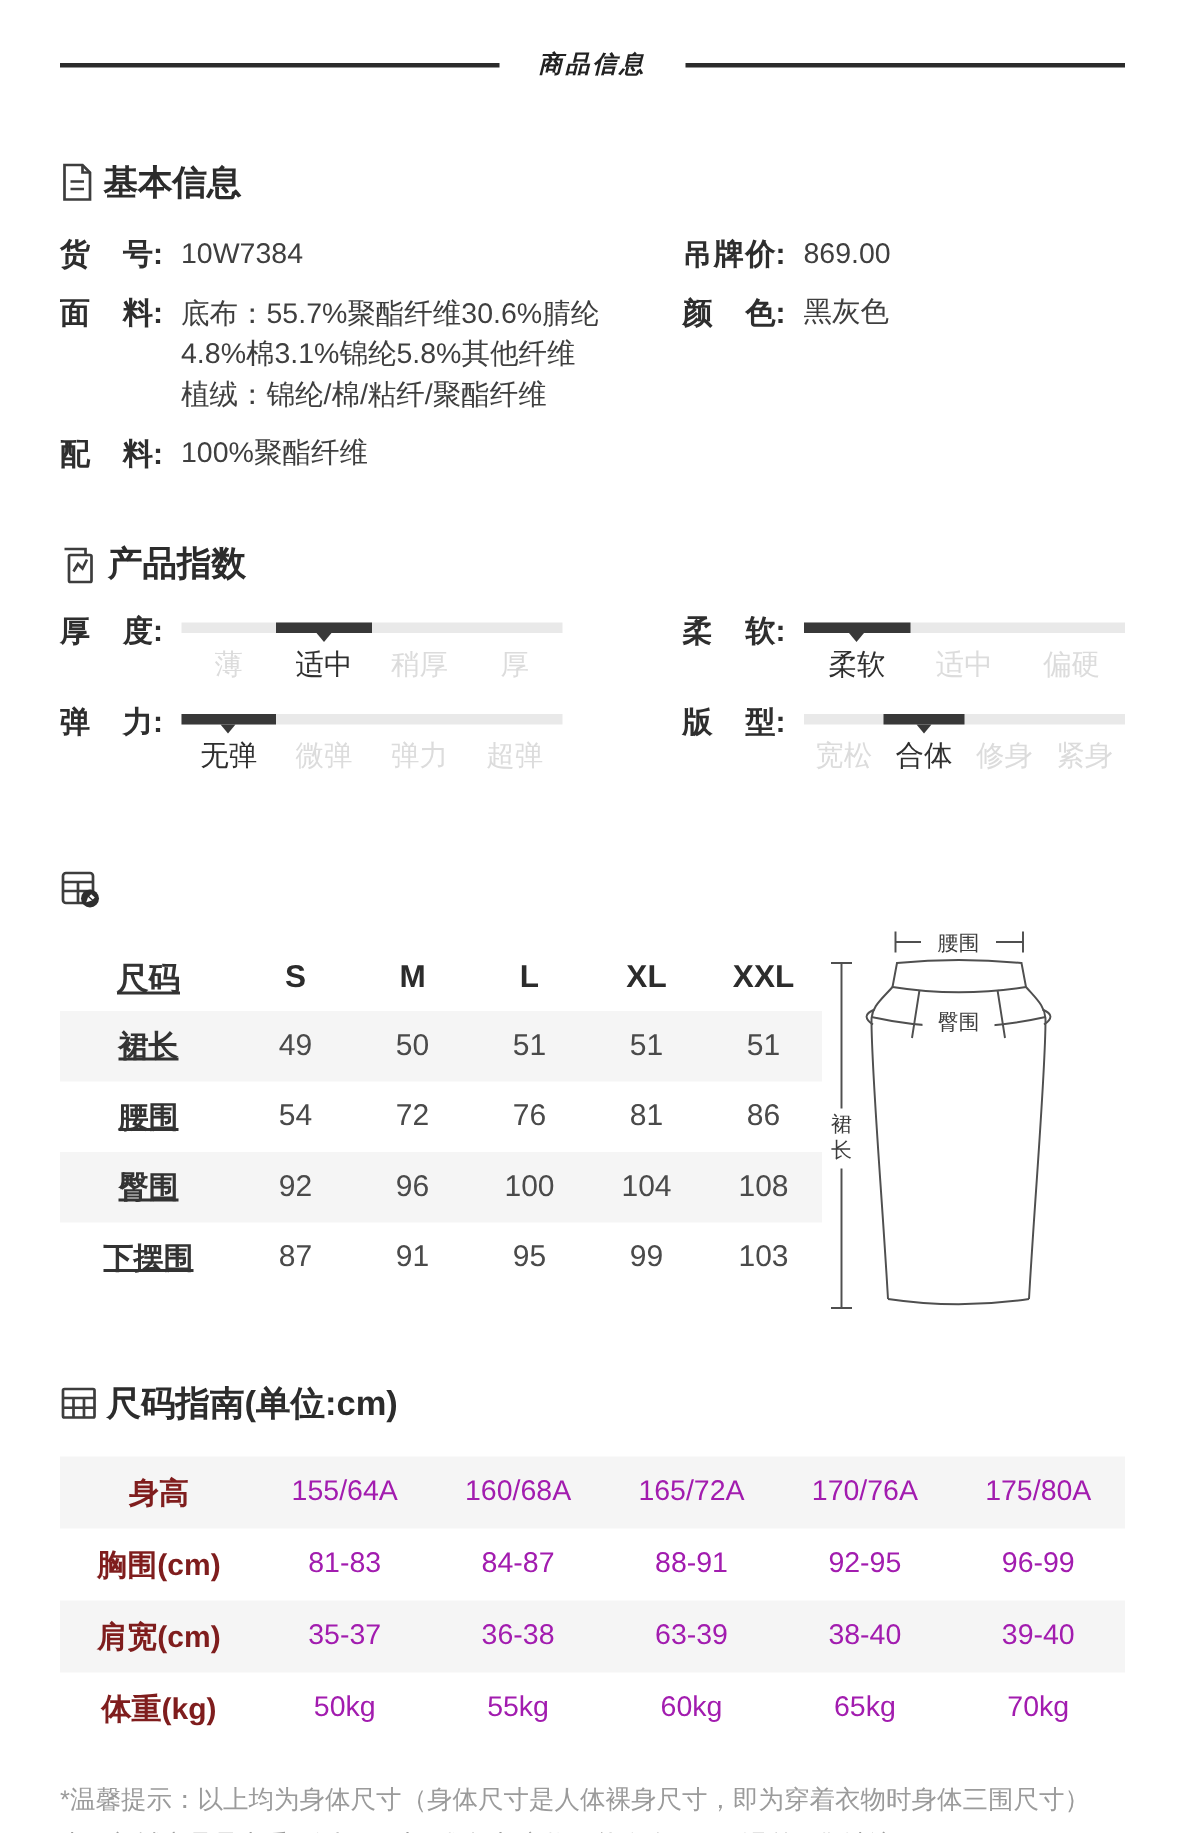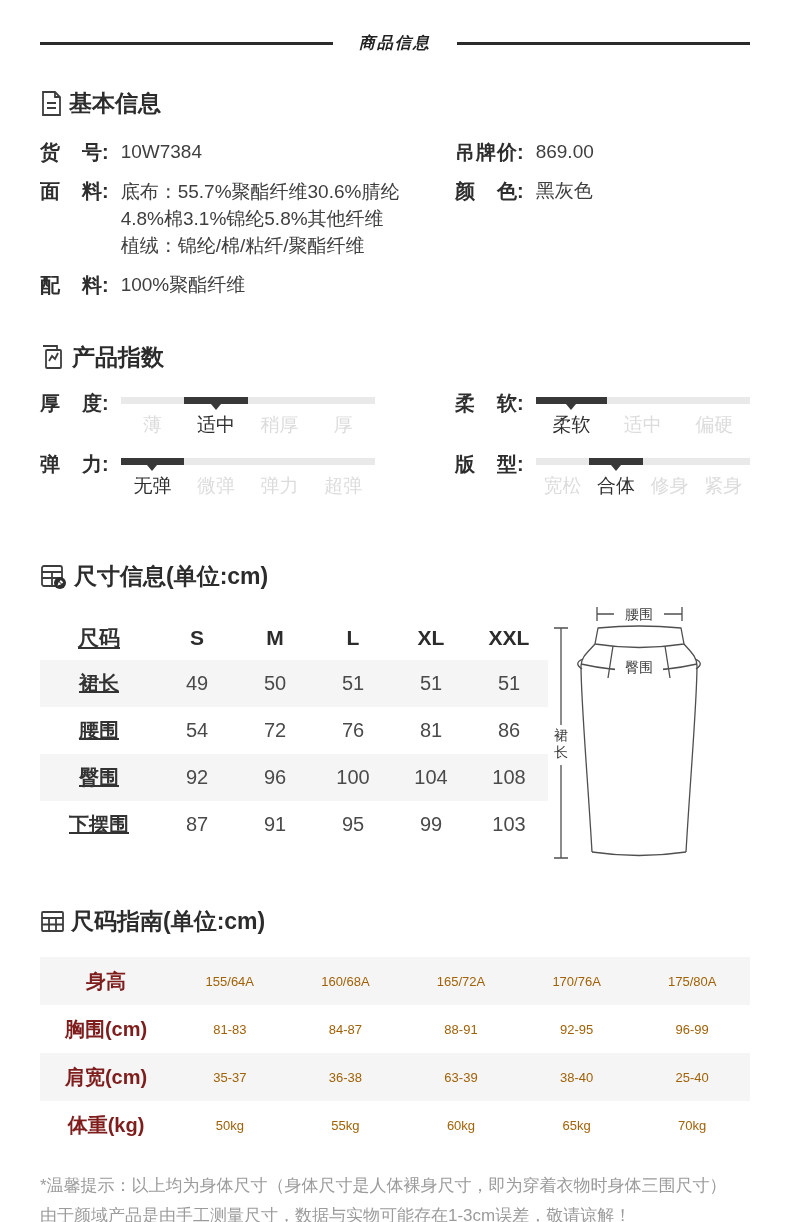--- a/index.html
+++ b/index.html
@@ -14,33 +14,33 @@
   .title-rule { flex:1; height:3px; background:#2b2b2b; }
   .page-title {
     font-size:16px; font-weight:bold; font-style:italic;
     letter-spacing:2px; margin:0 26px; color:#222; white-space:nowrap;
   }
   
   .sec-head { display:flex; align-items:center; gap:6px; }
   .sec-head .ico { flex:none; display:inline-flex; }
   .sec-title { font-size:23px; font-weight:bold; color:#2c2c2c; }
   
-  #basic-head { margin-top:28px; }
+  #basic-head { margin-top:46px; }
   .info-grid {
     margin-top:20px;
     display:grid; grid-template-columns:415px 1fr; row-gap:13px;
   }
   .info-row { display:flex; align-items:flex-start; font-size:20px; line-height:26px; }
   .lbl { font-weight:bold; color:#2e2e2e; }
   .spread { display:inline-flex; justify-content:space-between; width:62px; }
   .colon { font-weight:bold; color:#2e2e2e; }
   .val { margin-left:12px; font-size:19px; color:#3f3f3f; }
   .val .fline { line-height:27px; }
   
-  #index-head { margin-top:44px; }
+  #index-head { margin-top:44px;align-items:flex-end; }
   .slider-grid {
     margin-top:24px;
     display:grid; grid-template-columns:415px 1fr; row-gap:20px;
   }
   .slider-cell { display:flex; align-items:flex-start; }
   .slider-cell.pad-r { padding-right:80px; }
   .slider-cell .lblwrap { display:flex; font-size:20px; line-height:20px; margin-top:-4px; }
   .rail { flex:1; margin-left:12px; }
   .track { position:relative; height:7px; background:var(--track,#e9e9e9); }
   .fill { position:absolute; top:0; height:7px; background:var(--fill,#383838); }
@@ -62,21 +62,21 @@
   #size-table .g-row { grid-template-columns:118px repeat(5,1fr); height:47px; }
   #size-table .g-row.head { height:44px; }
   #size-table .head .g-cell { font-size:21px; font-weight:bold; color:#2c2c2c; }
   #size-table .g-cell { font-size:20px; color:#4a4a4a; }
   #size-table .g-cell.rowlbl { font-weight:bold; color:#333;text-decoration:underline; }
   .diagram { width:200px; height:270px; margin-left:2px; margin-top:-16px; flex:none; }
   
   #guide-head { margin-top:36px; }
   #guide-table { margin-top:20px; width:710px; }
   #guide-table .g-row { grid-template-columns:132px repeat(5,1fr); height:48px; }
-  #guide-table .g-cell { font-size:13px; color:#a16207; }
+  #guide-table .g-cell { font-size:19px; color:#a21caf; }
   #guide-table .g-cell.rowlbl { font-size:20px; font-weight:bold; color:#7f1d1d; }
   
   .notes { margin-top:22px; font-size:17px; line-height:30px; color:var(--note,#9b9b9b); }
   svg .ln { stroke:#3d3d3d; stroke-width:1.8; fill:none; }
   svg .thin { stroke:#4f4f4f; stroke-width:1.3; fill:none; }
 </style>
 </head>
 <body>
 
 <div class="title-row">
@@ -247,21 +247,20 @@
 
 <div class="sec-head" id="size-head">
   <span class="ico">
     <svg width="28" height="27" viewBox="0 0 28 27">
       <rect class="ln" x="2" y="3" width="20" height="20" rx="2"></rect>
       <path class="ln" d="M2 9 h20 M2 15 h20 M12 9 v14"></path>
       <circle cx="20" cy="20" r="6" fill="#2e2e2e"></circle>
       <path d="M17.5 22.5 l1.2 -3.5 l2.6 2.3 z M19.5 18.5 l2.4 2.2 l1.3 -1.4 l-2.4 -2.2 z" fill="#fff"></path>
     </svg>
   </span>
-  <span class="sec-title">尺寸信息(单位:cm)</span>
 </div>
 
 <div class="size-wrap">
   <div class="g-table" id="size-table">
       <div class="g-row head">
         <div class="g-cell rowlbl">尺码</div>
         <div class="g-cell">S</div>
         <div class="g-cell">M</div>
         <div class="g-cell">L</div>
         <div class="g-cell">XL</div>
@@ -350,21 +349,21 @@
       <div class="g-cell">88-91</div>
       <div class="g-cell">92-95</div>
       <div class="g-cell">96-99</div>
     </div>
     <div class="g-row stripe">
       <div class="g-cell rowlbl">肩宽(cm)</div>
       <div class="g-cell">35-37</div>
       <div class="g-cell">36-38</div>
       <div class="g-cell">63-39</div>
       <div class="g-cell">38-40</div>
-      <div class="g-cell">25-40</div>
+      <div class="g-cell">39-40</div>
     </div>
     <div class="g-row">
       <div class="g-cell rowlbl">体重(kg)</div>
       <div class="g-cell">50kg</div>
       <div class="g-cell">55kg</div>
       <div class="g-cell">60kg</div>
       <div class="g-cell">65kg</div>
       <div class="g-cell">70kg</div>
     </div>
   </div>

